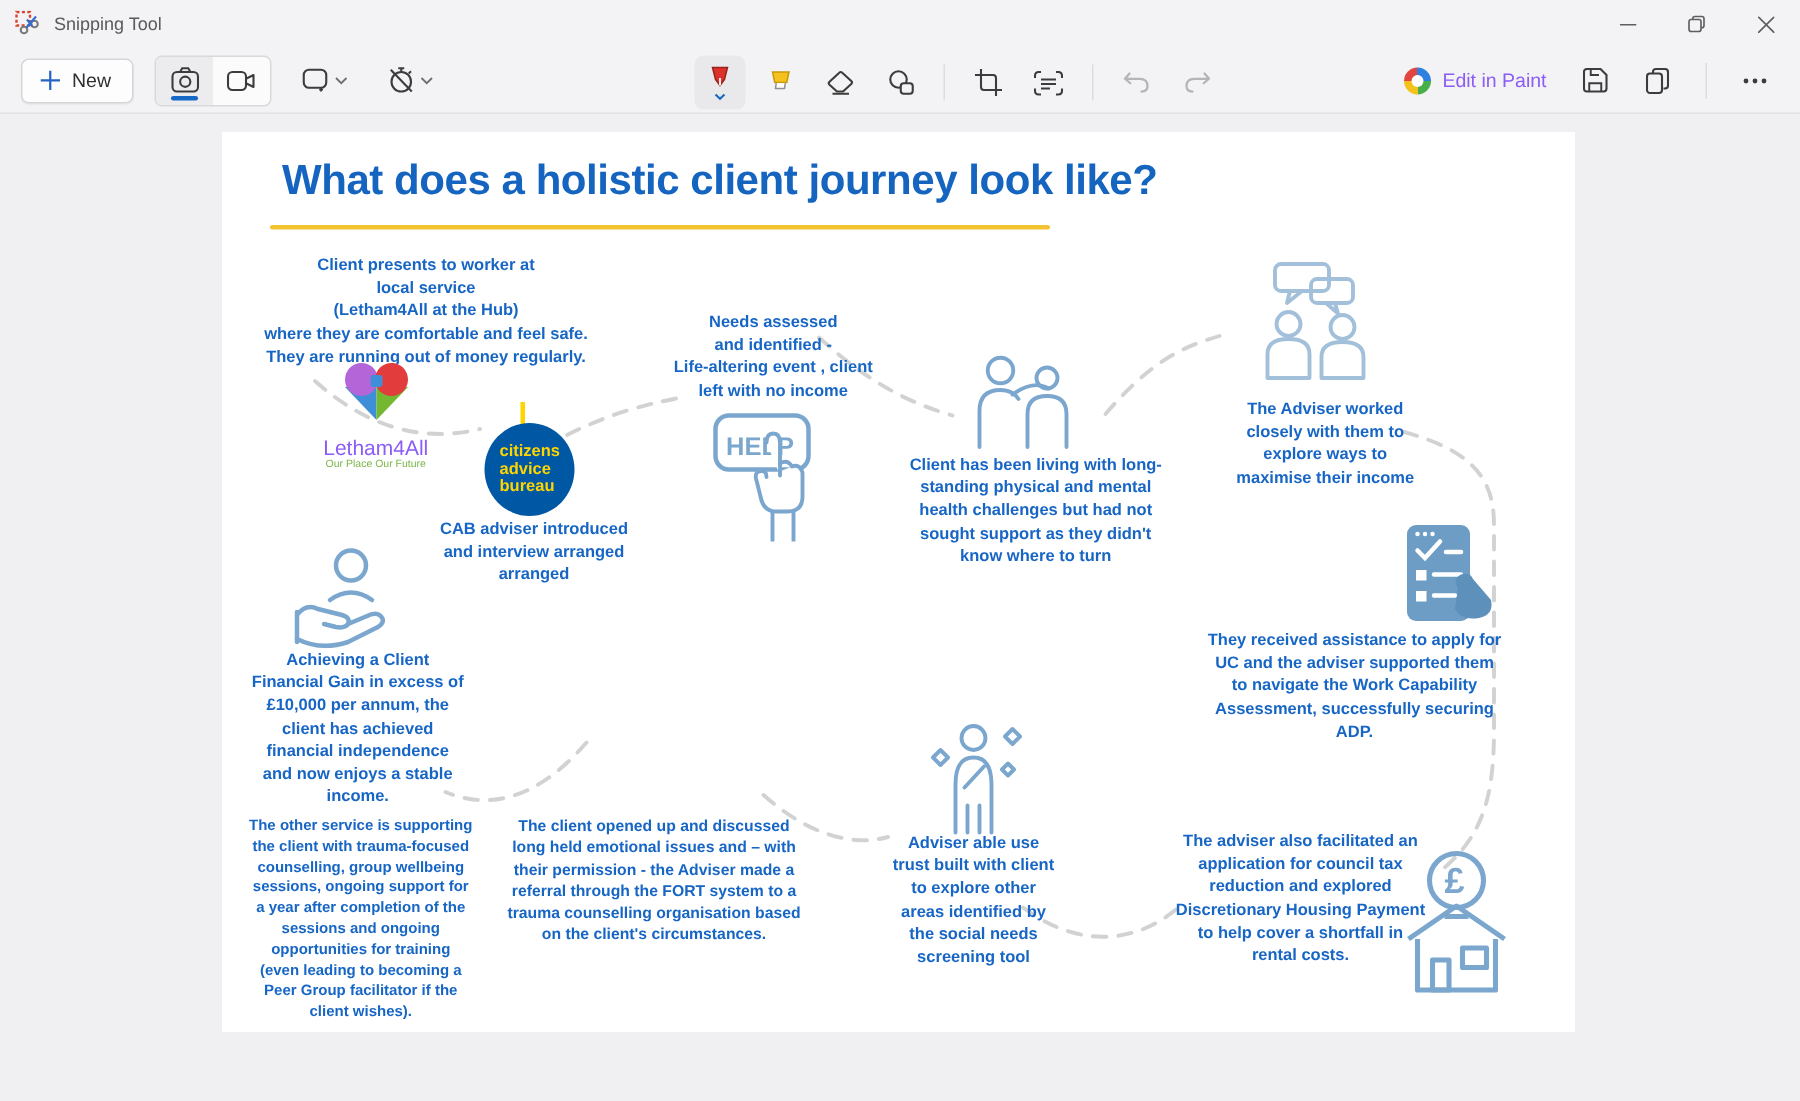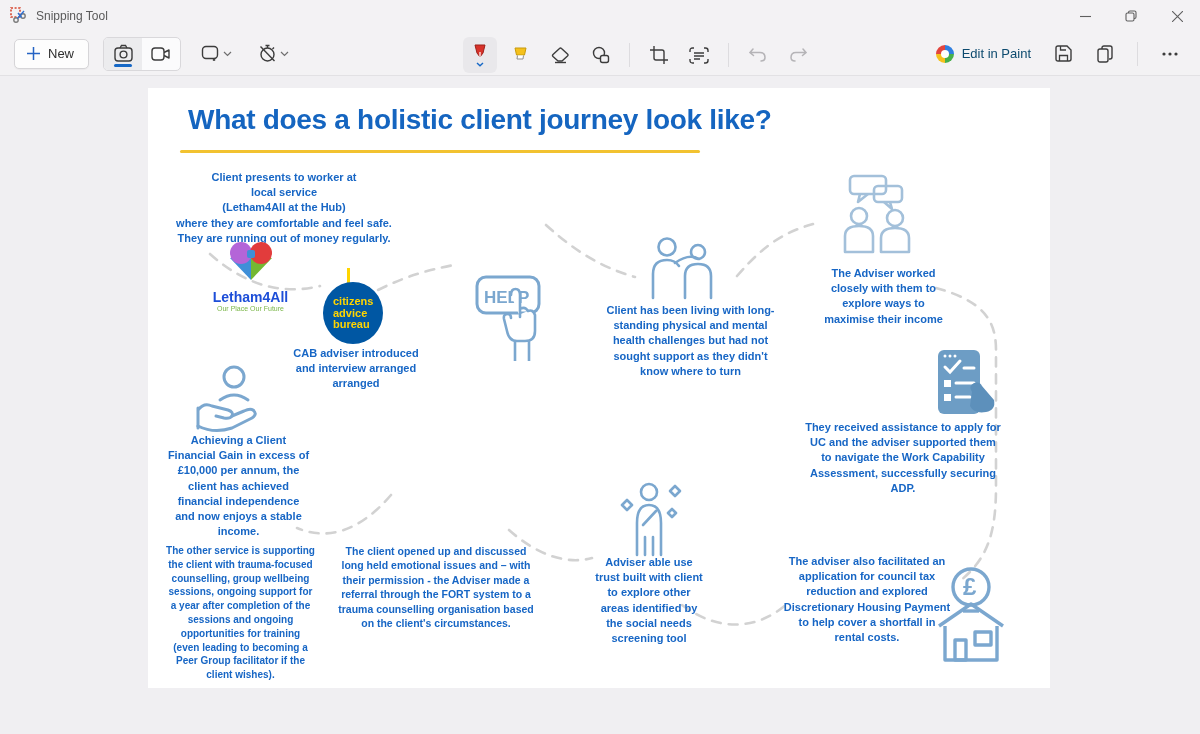--- a/index.html
+++ b/index.html
@@ -22,39 +22,39 @@
   .seg-cell { width:38px; height:32px; display:flex; align-items:center; justify-content:center; position:relative; }
   .seg-cell.selected { background:#ececee; }
   .seg-cell.selected::after { content:""; position:absolute; bottom:3px; left:10px; width:18px; height:3px; border-radius:2px; background:#1668c6; }
   .ghost-btn { display:flex; align-items:center; justify-content:center; gap:3px; height:34px; padding:0 6px; border-radius:5px; color:#3c3c3c; }
   .chev { color:#6f6f6f; }
   .tb-center { position:absolute; left:463px; top:5px; display:flex; align-items:center; gap:6px; }
   .tool-btn { width:34px; height:36px; display:flex; flex-direction:column; align-items:center; justify-content:center; border-radius:6px; }
   .tool-btn.selected { background:#e9e8eb; }
   .tb-sep { width:1px; height:24px; background:#dddcdf; margin:0 6px; }
   .tb-right { margin-left:auto; display:flex; align-items:center; gap:10px; }
-  .edit-paint { display:flex; align-items:center; gap:8px; font-size:13px; color:#0c4a6e; padding:4px 6px; border-radius:5px; }
+  .edit-paint { display:flex; align-items:center; gap:8px; font-size:13px; color:#8b5cf6; padding:4px 6px; border-radius:5px; }
   .paint-circle { width:18px; height:18px; border-radius:50%; background:conic-gradient(#2f7fe0 0 25%, #47b04b 25% 50%, #f5c11c 50% 75%, #e2453d 75% 100%); position:relative; }
   .paint-circle::after { content:""; position:absolute; left:5px; top:5px; width:8px; height:8px; background:#fff; border-radius:50%; }
   .icon-btn { width:32px; height:32px; display:flex; align-items:center; justify-content:center; border-radius:5px; color:#3c3c3c; }
 
   
   .content { flex:1; background:#f0eff2; position:relative; }
   .canvas { position:absolute; left:148px; top:12px; width:902px; height:600px; background:#ffffff; }
   .connectors { position:absolute; left:0; top:0; pointer-events:none; }
 
   .info-title { position:absolute; left:40px; top:16px; width:760px; font-size:28px; font-weight:800; letter-spacing:-.3px; color:#1565c0; }
   .title-rule { position:absolute; left:32px; top:62px; width:520px; height:3px; background:#f2c230; border-radius:2px; }
 
   .step { position:absolute; color:#1766c5; font-weight:700; font-size:11px; line-height:1.38; text-align:center; white-space:pre-line; }
   .icon-abs { position:absolute; }
 
   
   .letham { position:absolute; left:40px; top:152px; width:125px; text-align:center; }
-  .letham-name { font-size:14px; color:#1d4ed8; font-weight:700; margin-top:1px; }
+  .letham-name { font-size:14px; color:#8b5cf6; font-weight:400; margin-top:1px; }
   .letham-tag { font-size:7px; color:#7ab648; }
 
   
   .cab-circle { position:absolute; left:175px; top:194px; width:60px; height:62px; border-radius:50%; background:#0057a3; color:#ffd500; font-weight:800; font-size:11px; line-height:1.05; padding:14px 0 0 10px; white-space:pre-line; text-align:left; }
   .cab-tick { position:absolute; left:199px; top:180px; width:3px; height:15px; background:#ffd500; }
 
   
   .trauma { position:absolute; left:242px; top:392px; width:90px; text-align:center; }
   .trauma-text { font-family:"Liberation Serif",serif; font-size:8.5px; line-height:1.2; color:#66803f; white-space:pre-line; margin-top:1px; }
 </style>
@@ -255,20 +255,24 @@
       </div>
 
       <div class="cab-tick"></div>
       <div class="cab-circle">citizens
 advice
 bureau</div>
       <div class="step" style="left:138px; top:258px; width:140px;">CAB adviser introduced
 and interview arranged
 arranged</div>
 
+      <div class="step" style="left:295px; top:120px; width:145px;">Needs assessed
+and identified -
+Life-altering event , client
+left with no income</div>
       <svg class="icon-abs" style="left:325px; top:185px;" width="74" height="92" viewBox="0 0 74 92">
         <rect x="4" y="4" width="62" height="36" rx="9" fill="none" stroke="#7ba7cf" stroke-width="3"></rect>
         <text x="11" y="30" font-size="17" font-weight="bold" fill="#7ba7cf" font-family="Liberation Sans, sans-serif">HELP</text>
         <path d="M38 22 Q38 16 42.5 16 Q47 16 47 22 L47 44 M47 36 Q52 33 55 38 M55 38 Q60 36 62 42 L62 58 Q62 68 52 68 L44 68 Q36 68 34 58 L31 46 Q30 41 35 41 Q38 41 38 45" fill="#fff" stroke="#7ba7cf" stroke-width="2.6" stroke-linecap="round" stroke-linejoin="round"></path>
         <path d="M42 68 L42 88 M56 68 L56 88" stroke="#7ba7cf" stroke-width="2.6"></path>
       </svg>
 
       <svg class="icon-abs" style="left:495px; top:148px;" width="82" height="64" viewBox="0 0 82 64">
         <g fill="none" stroke="#7ba7cf" stroke-width="2.6" stroke-linecap="round">
           <circle cx="24" cy="11" r="8.5"></circle>

